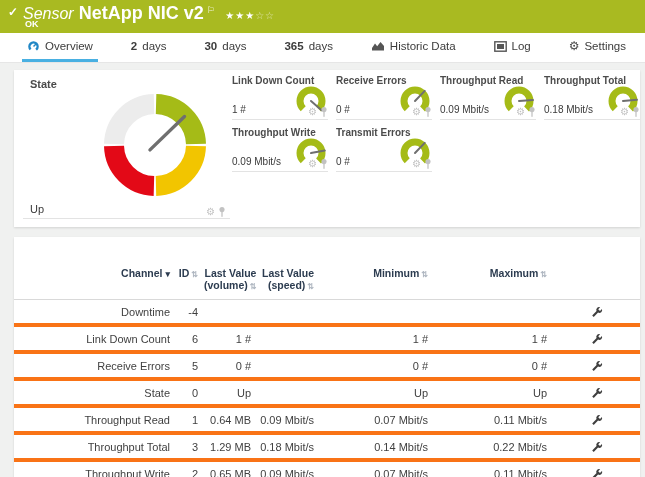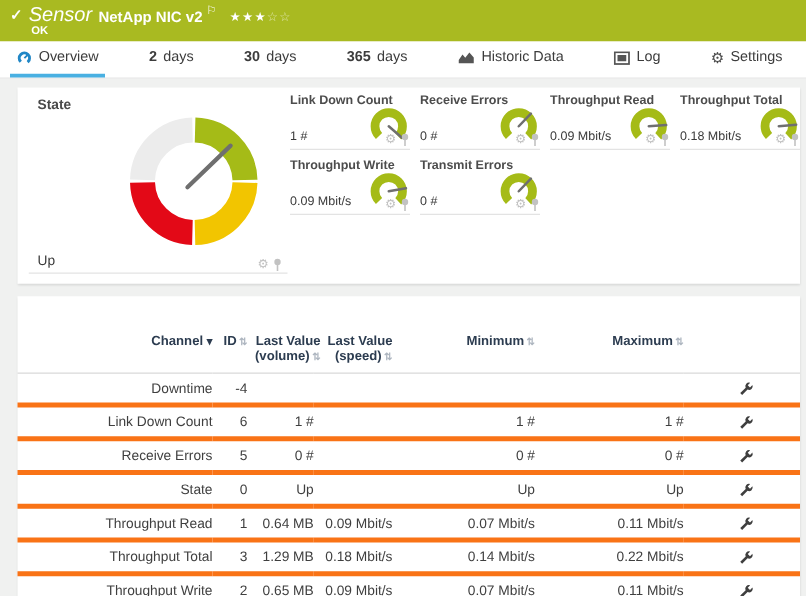--- a/index.html
+++ b/index.html
@@ -4,29 +4,29 @@
 <style>
   html,body{margin:0;padding:0;}
   body{font-family:"Liberation Sans", sans-serif; background:#dcdcdc;}
   .screen{position:relative;width:645px;height:477px;background:#f0f1f0;overflow:hidden;}
 
   
   .topbar{position:absolute;left:0;top:0;width:645px;height:33px;background:#a9ba21;border-bottom:1px solid #9fae1a;color:#fff;}
   .topbar .chk{position:absolute;left:8px;top:5px;font-size:12px;font-weight:bold;}
   .topbar .trow{position:absolute;left:23px;top:3px;white-space:nowrap;}
   .topbar .kind{font-style:italic;font-size:16px;margin-right:5px;}
-  .topbar .title{font-size:12px;font-weight:bold;}
+  .topbar .title{font-size:18px;font-weight:bold;}
   .topbar .flag{font-size:9px;vertical-align:super;margin-left:3px;}
   .topbar .stars{font-size:10px;margin-left:6px;letter-spacing:1px;}
   .topbar .stars .dim{opacity:.6;}
   .topbar .status{position:absolute;left:25px;top:19px;font-size:9px;font-weight:bold;}
 
   
   .tabbar{position:absolute;left:0;top:33px;width:645px;height:30px;background:#fff;border-bottom:1px solid #e6e6e6;
-          display:flex;justify-content:space-between;align-items:stretch;padding:0 14px 0 8px;box-sizing:border-box;text-align:right;}
+          display:flex;justify-content:space-between;align-items:stretch;padding:0 14px 0 22px;box-sizing:border-box;text-align:right;}
   .tab{display:flex;align-items:center;gap:5px;font-size:11.5px;color:#3c3c3c;padding:0 5px;border-bottom:3px solid transparent;cursor:pointer;}
   .tab.active{border-bottom-color:#49b0e2;}
   .tab .num{font-weight:bold;}
   .tab .glyph{font-size:12px;color:#4a4a4a;line-height:1;}
   .tab svg{display:block;}
 
   
   .card{position:absolute;background:#fff;box-shadow:0 1px 2px rgba(0,0,0,.12);}
   .card.overview{left:14px;top:70px;width:626px;height:157px;}
   .card.channels{left:14px;top:237px;width:626px;height:250px;}

